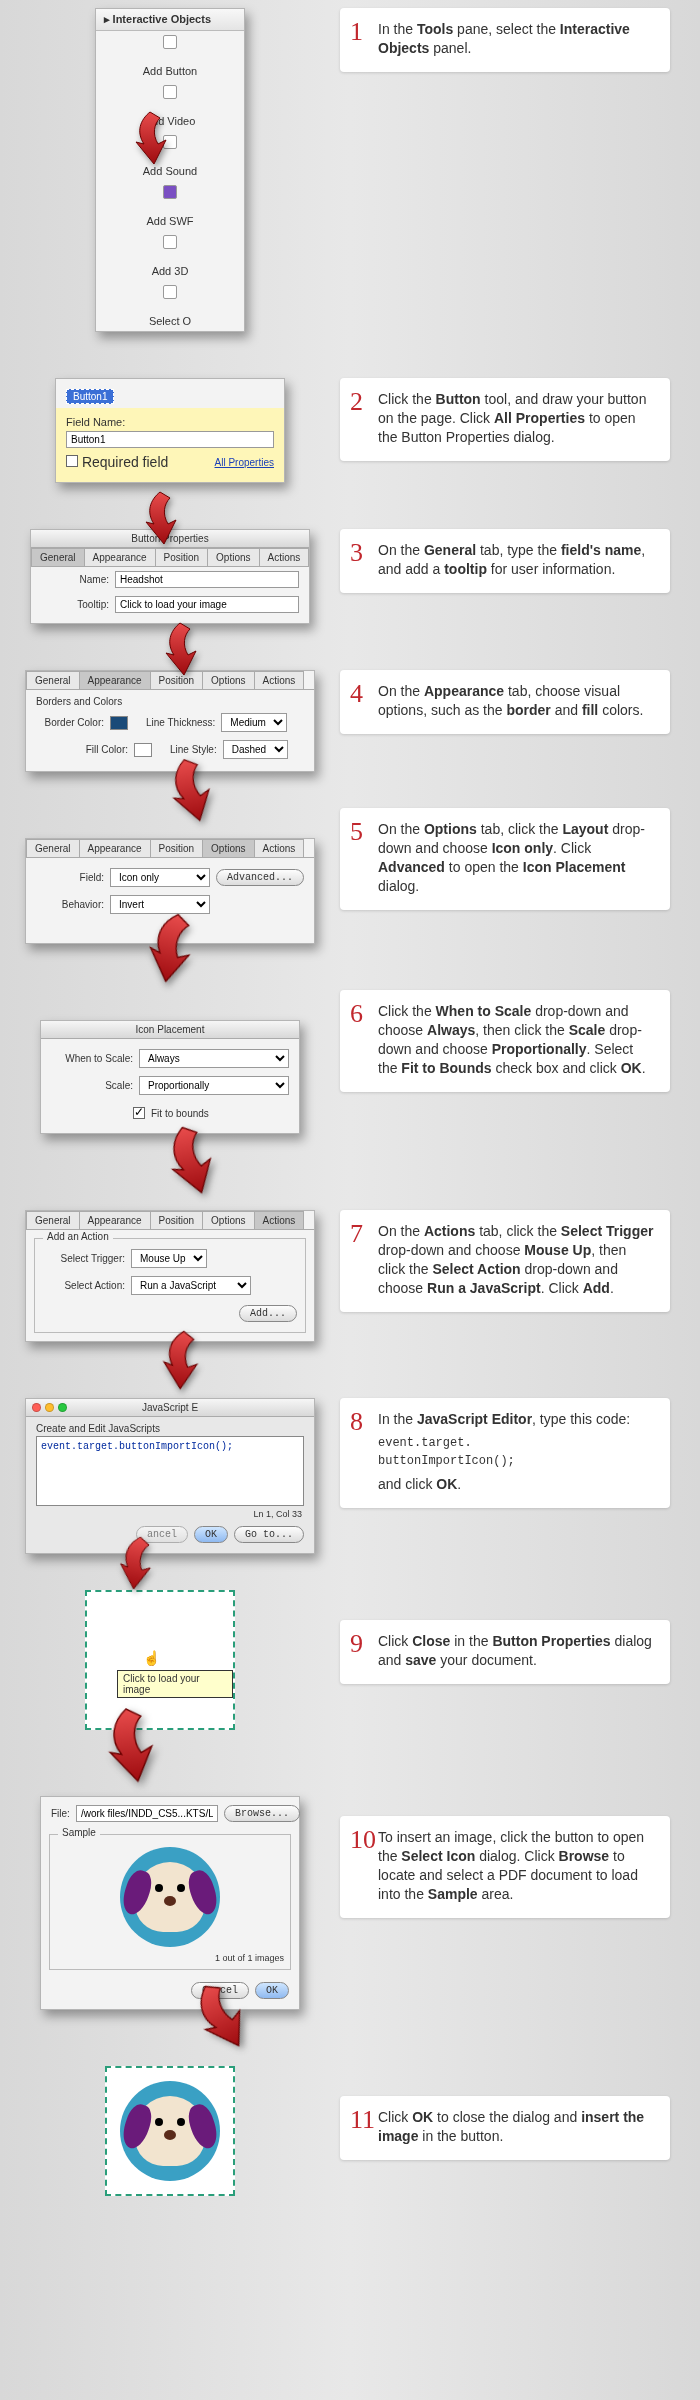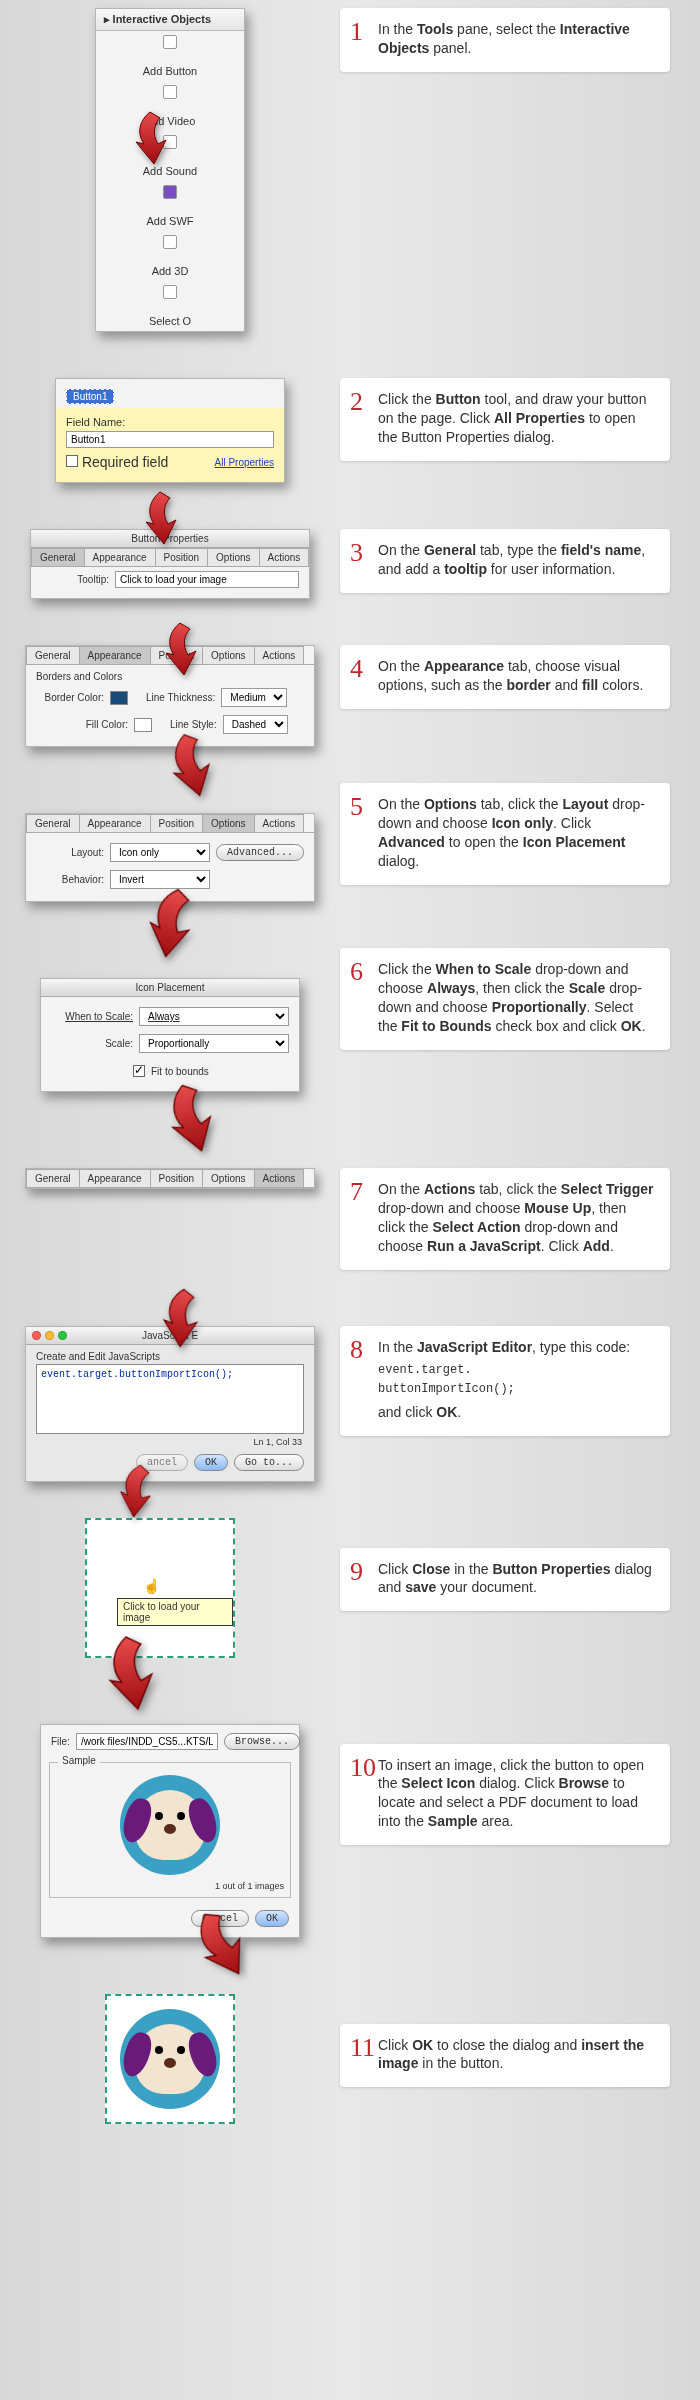--- a/index.html
+++ b/index.html
@@ -328,20 +328,24 @@
   <div class="left">
     <div class="panel p3">
       <div class="mac-title"><span>Button Properties</span></div>
       <div class="tabs">
         <div class="tab active">General</div>
         <div class="tab">Appearance</div>
         <div class="tab">Position</div>
         <div class="tab">Options</div>
         <div class="tab">Actions</div>
       </div>
+      <div class="field-row">
+        <label>Name:</label>
+        <input type="text" style="flex: 1 1 0%;" value="Headshot">
+      </div>
       <div class="field-row" style="padding-bottom:10px;">
         <label>Tooltip:</label>
         <input type="text" style="flex: 1 1 0%;" value="Click to load your image">
       </div>
     </div>
   </div>
   <div class="right">
     <span class="num">3</span>
     <span>On the </span><b>General</b><span> tab, type the </span><b>field's name</b><span>, and add a </span><b>tooltip</b><span> for user information.</span>
   </div>
@@ -388,44 +392,44 @@
   <div class="left">
     <div class="panel p5">
       <div class="tabs">
         <div class="tab">General</div>
         <div class="tab">Appearance</div>
         <div class="tab">Position</div>
         <div class="tab active">Options</div>
         <div class="tab">Actions</div>
       </div>
       <div class="field-row" style="padding-top:10px;">
-        <label>Layout:</label>
+        <label>Field:</label>
         <select style="width:100px;"><option>Icon only</option></select>
         <span class="btn">Advanced...</span>
       </div>
-      <div class="field-row" style="padding-bottom:12px;">
+      <div class="field-row" style="padding-bottom:29px;">
         <label>Behavior:</label>
         <select style="width:100px;"><option>Invert</option></select>
       </div>
     </div>
   </div>
   <div class="right" style="margin-top:-30px;">
     <span class="num">5</span>
     <span>On the </span><b>Options</b><span> tab, click the </span><b>Layout</b><span> drop-down and choose </span><b>Icon only</b><span>. Click </span><b>Advanced</b><span> to open the </span><b>Icon Placement</b><span> dialog.</span>
   </div>
   <div class="arrow" style="left:150px; top:90px; transform:scale(1.3) rotate(15deg);"><svg viewBox="0 0 44 56">
         <use href="#arrowshape"></use>
       </svg></div>
 </div>
 
 <div class="row" style="margin-top:60px;">
   <div class="left">
     <div class="panel p6">
       <div class="mac-title"><span>Icon Placement</span></div>
-      <div class="field-row" style="padding-top:10px;text-decoration:underline;">
+      <div class="field-row" style="padding-top:10px;">
         <label style="width:82px;">When to Scale:</label>
         <select style="flex:1;"><option>Always</option></select>
       </div>
       <div class="field-row">
         <label style="width:82px;">Scale:</label>
         <select style="flex:1;"><option>Proportionally</option></select>
       </div>
       <div class="field-row" style="padding:8px 10px 14px 92px;">
         <span class="checkbox checked"></span>
         <span style="font-size:10px;">Fit to bounds</span>
@@ -443,20 +447,34 @@
 
 <div class="row" style="margin-top:60px;">
   <div class="left">
     <div class="panel p7">
       <div class="tabs">
         <div class="tab">General</div>
         <div class="tab">Appearance</div>
         <div class="tab">Position</div>
         <div class="tab">Options</div>
         <div class="tab active">Actions</div>
+      </div>
+      <div class="fieldset">
+        <span class="legend">Add an Action</span>
+        <div class="field-row" style="padding-left:0;">
+          <label style="width:82px;">Select Trigger:</label>
+          <select><option>Mouse Up</option></select>
+        </div>
+        <div class="field-row" style="padding-left:0;">
+          <label style="width:82px;">Select Action:</label>
+          <select style="width:120px;"><option>Run a JavaScript</option></select>
+        </div>
+        <div style="text-align:right; padding-top:6px;">
+          <span class="btn">Add...</span>
+        </div>
       </div>
     </div>
   </div>
   <div class="right">
     <span class="num">7</span>
     <span>On the </span><b>Actions</b><span> tab, click the </span><b>Select Trigger</b><span> drop-down and choose </span><b>Mouse Up</b><span>, then click the </span><b>Select Action</b><span> drop-down and choose </span><b>Run a JavaScript</b><span>. Click </span><b>Add</b><span>.</span>
   </div>
   <div class="arrow" style="left:160px; top:130px; transform:scale(1.1) rotate(8deg);"><svg viewBox="0 0 44 56">
         <use href="#arrowshape"></use>
       </svg></div>

